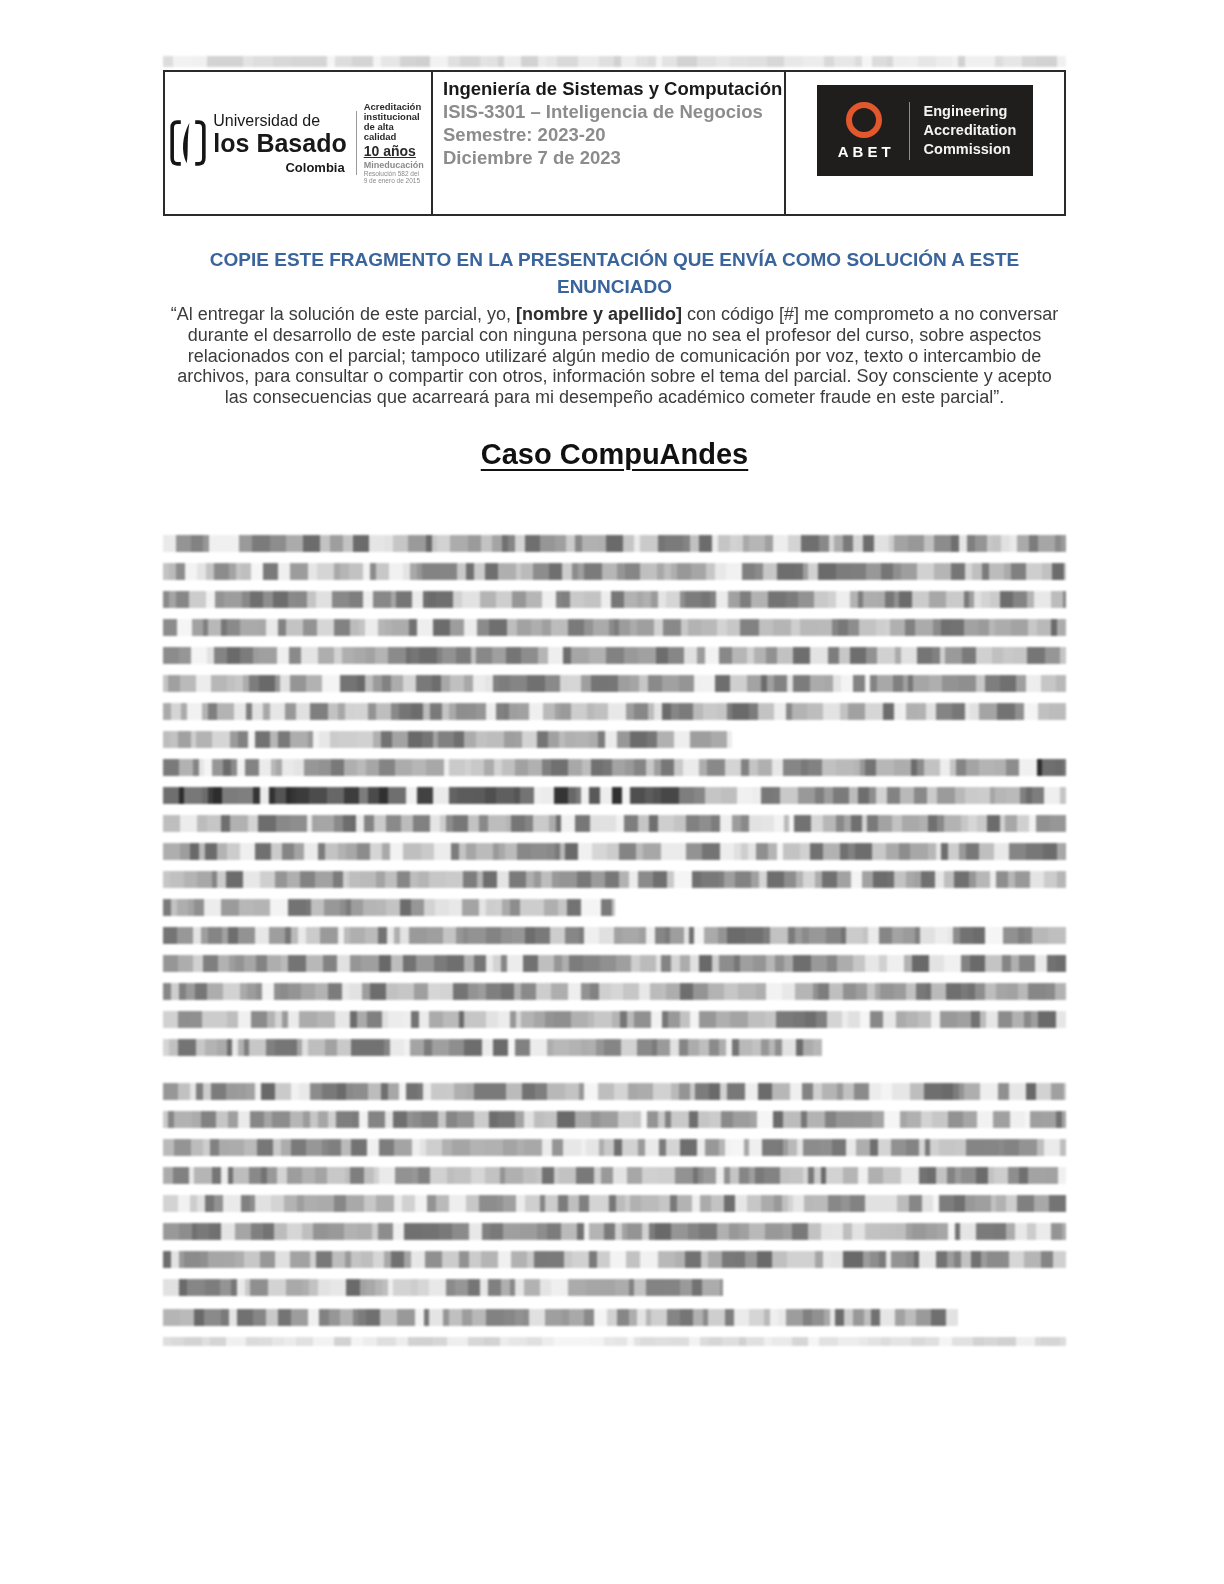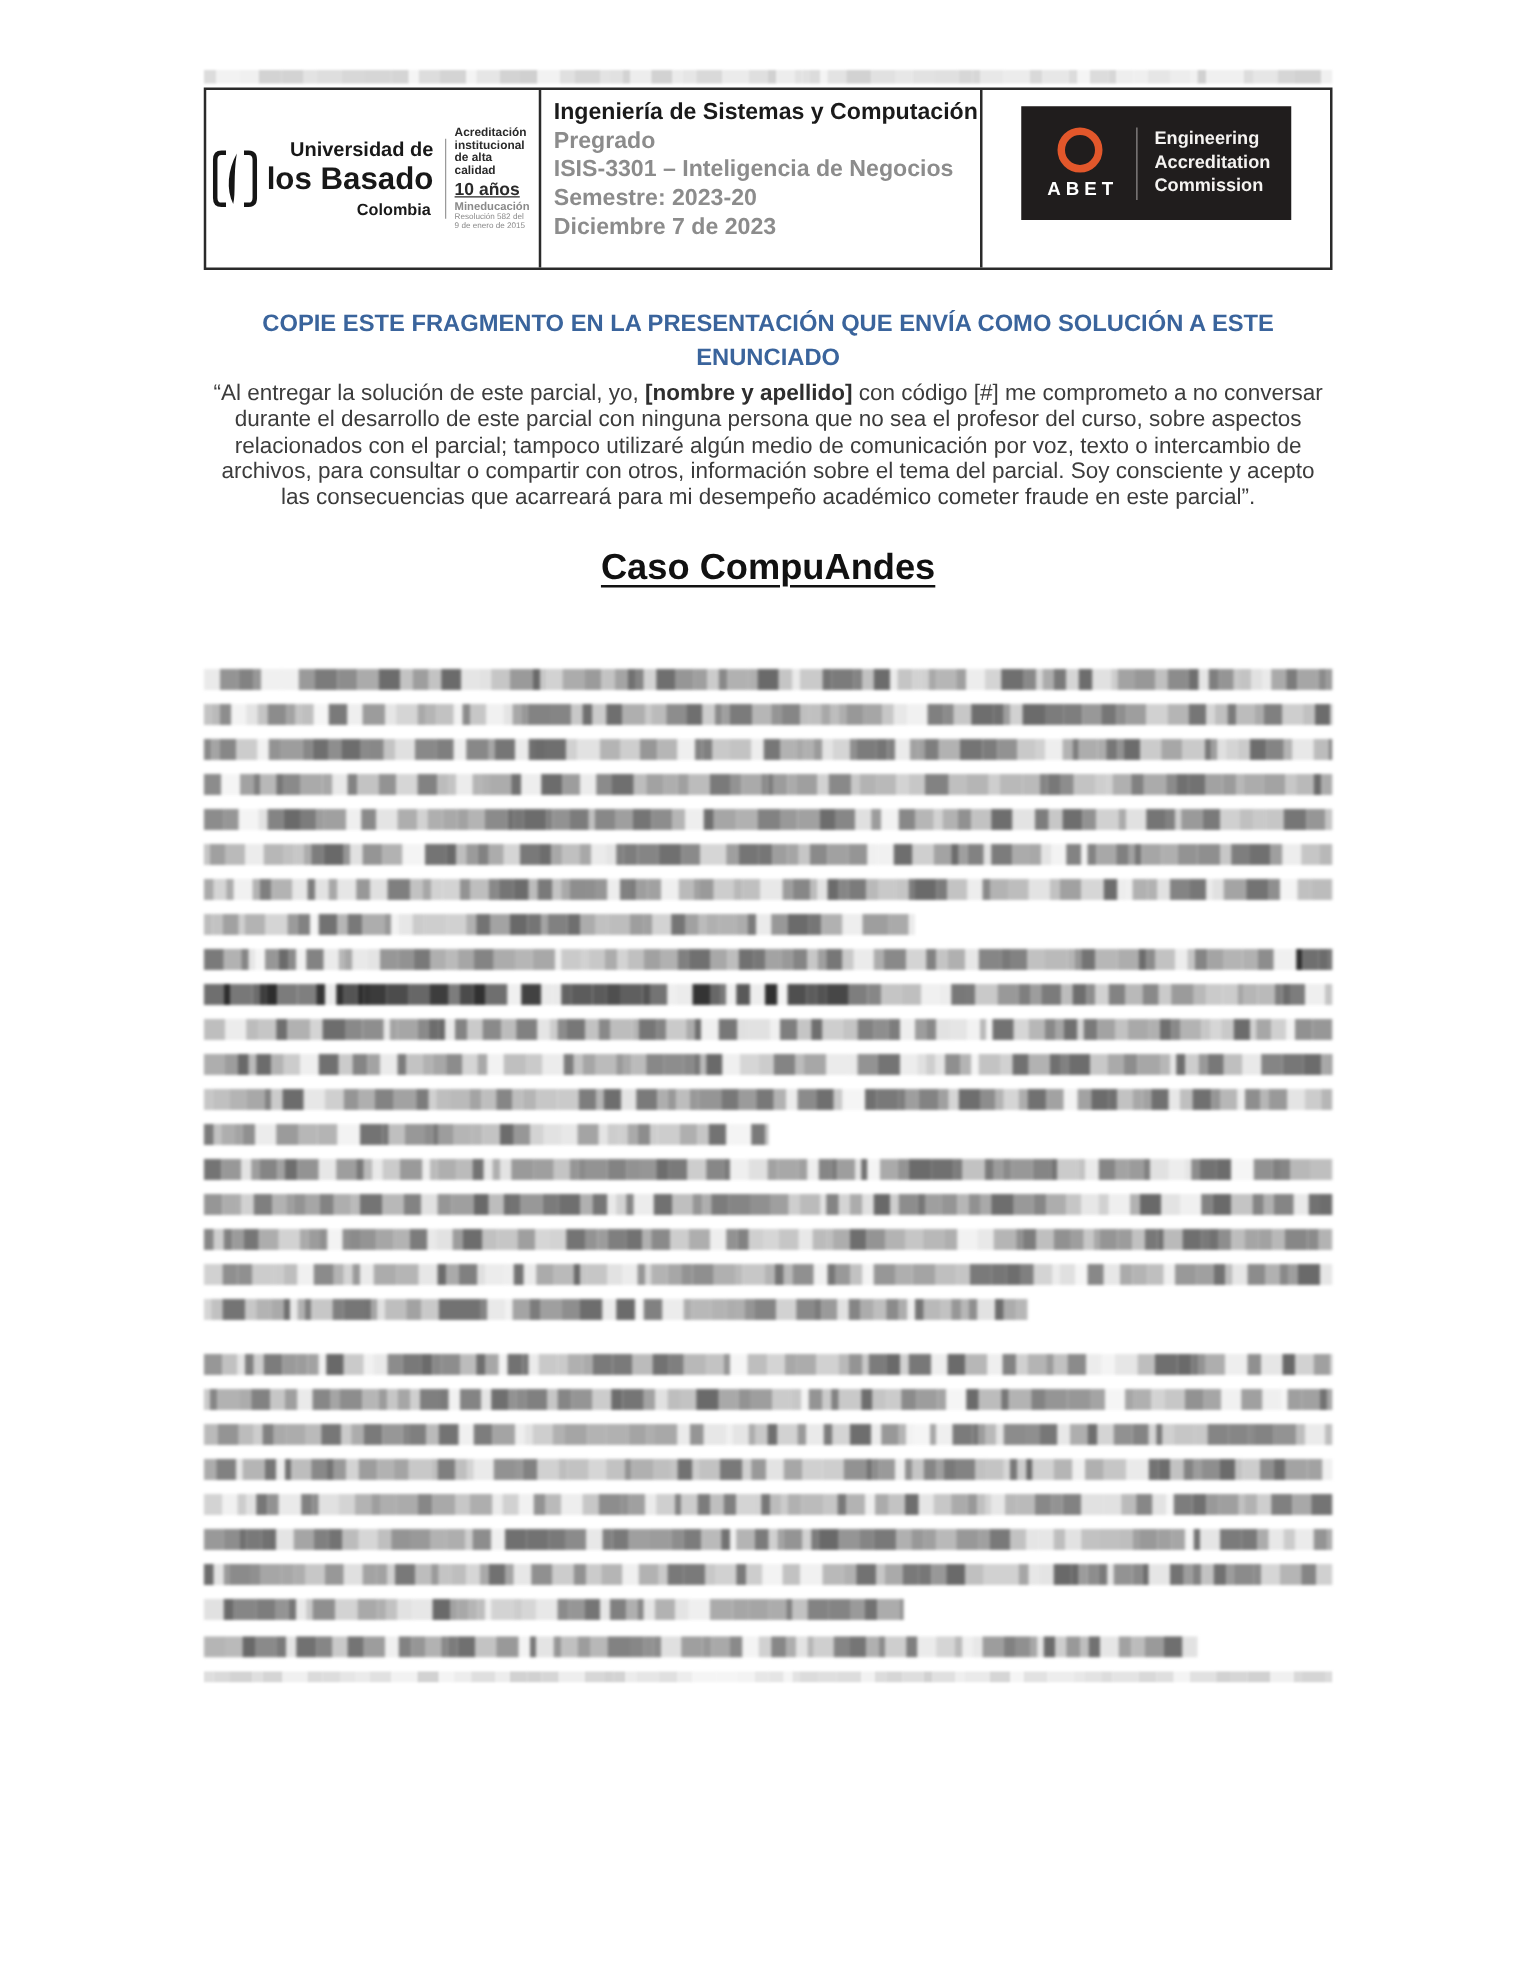--- a/index.html
+++ b/index.html
@@ -23,21 +23,21 @@
   .hdr-table { display:flex; border:2px solid #2a2a2a; height:142px; background:#fff; }
   .hdr-cell { box-sizing:border-box; }
   .cell-logo { width:268px; border-right:2px solid #2a2a2a; display:flex; align-items:center; justify-content:center; }
   .cell-course { width:353px; border-right:2px solid #2a2a2a; padding:5px 0 0 10px; }
   .cell-abet { flex:1; display:flex; align-items:flex-start; justify-content:center; }
 
   
   .ua-logo { display:flex; align-items:center; }
   .ua-glyph { width:36px; height:56px; margin-right:7px; }
   .ua-names { display:flex; flex-direction:column; color:#181818; }
-  .ua-line1 { font-size:16px; font-weight:bold; letter-spacing:0px; line-height:17px;text-align:right; }
+  .ua-line1 { font-size:16px; font-weight:normal; letter-spacing:0px; line-height:17px; }
   .ua-line2 { font-size:25px; font-weight:bold; line-height:26px; margin-top:1px; }
   .ua-country { font-size:13px; font-weight:bold; text-align:right; margin-top:4px; padding-right:2px; }
   .ua-div { width:1px; height:64px; background:#9a9a9a; margin:0 7px 0 9px; }
   .ua-accr { width:62px; color:#2a2a2a; }
   .accr-small { font-size:9.5px; font-weight:bold; line-height:10px; }
   .accr-years { font-size:14px; font-weight:bold; text-decoration:underline; margin-top:1px; line-height:16px; }
   .accr-min { font-size:9px; font-weight:bold; color:#8a8a8a; line-height:10px; margin-top:1px; }
   .accr-res { font-size:6.5px; color:#8a8a8a; line-height:7.5px; }
 
   
@@ -120,21 +120,20 @@
             <div class="accr-years">10 años</div>
             <div class="accr-min">Mineducación</div>
             <div class="accr-res">Resolución 582 del</div>
             <div class="accr-res">9 de enero de 2015</div>
           </div>
         </div>
       </div>
 
       <div class="hdr-cell cell-course">
         <div class="course-line dept">Ingeniería de Sistemas y Computación</div>
-        <div class="course-line">Pregrado</div>
         <div class="course-line">ISIS-3301 – Inteligencia de Negocios</div>
         <div class="course-line">Semestre: 2023-20</div>
         <div class="course-line">Diciembre 7 de 2023</div>
       </div>
 
       <div class="hdr-cell cell-abet">
         <div class="abet-box">
           <div class="abet-left">
             <div class="abet-ring"></div>
             <div class="abet-word">ABET</div>

